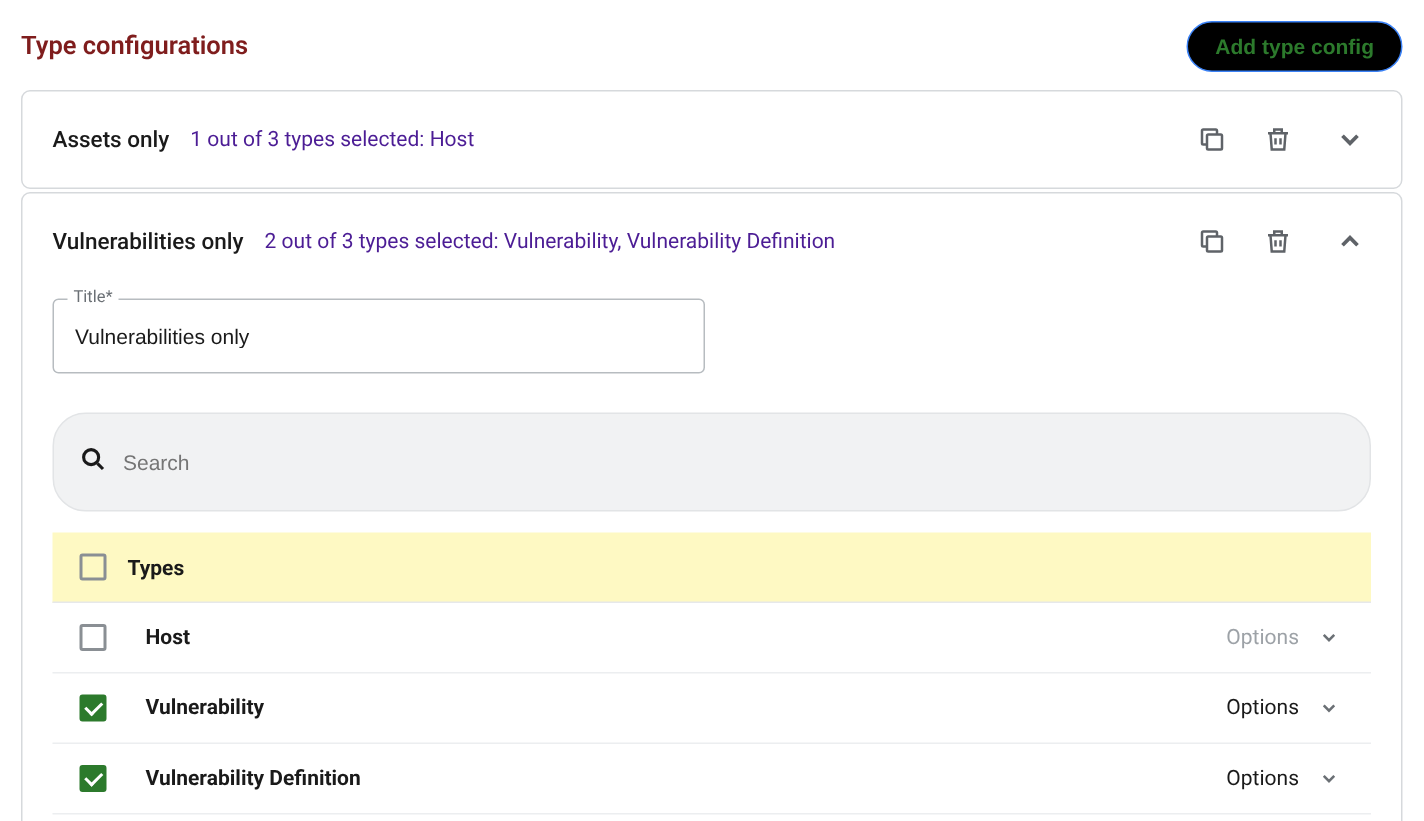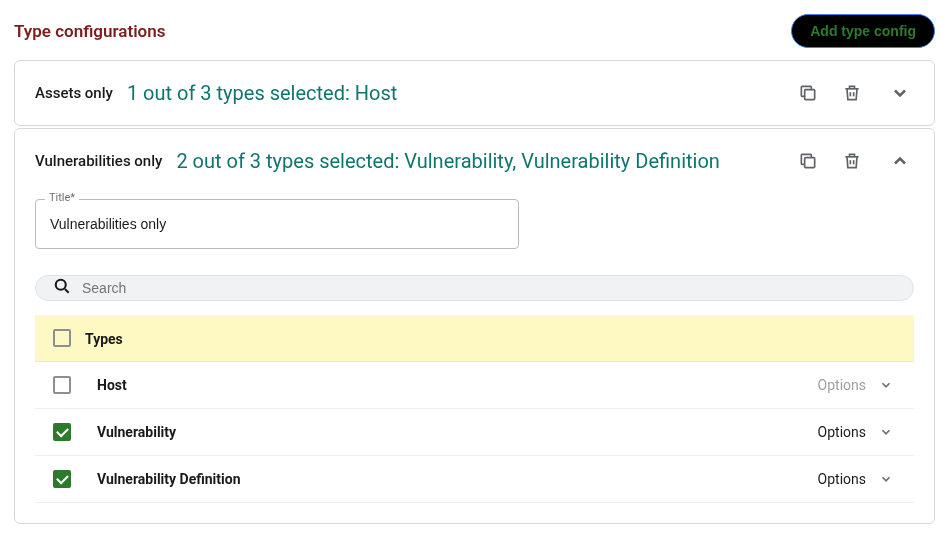--- a/index.html
+++ b/index.html
@@ -43,42 +43,42 @@
     align-items: center;
     padding: 14px 20px;
   }
   .card-title {
     font-size: 15px;
     font-weight: 500;
     color: #1a1a1a;
     margin-right: 14px;
   }
   .card-subtitle {
-    font-size: 20px;
-    color: #0f766e;
+    font-size: 14px;
+    color: #4c1d95;
     flex: 1;
   }
   .icon-btn {
     width: 36px;
     height: 36px;
     display: inline-flex;
     align-items: center;
     justify-content: center;
     cursor: pointer;
     color: #5f6368;
     margin-left: 8px;
   }
   .icon-btn svg { width: 20px; height: 20px; }
   .chevron { width: 12px; height: 12px; margin-left: 8px; }
   .card-body {
     padding: 0 20px 20px 20px;
   }
   .field-wrap {
     position: relative;
-    width: 484px;
+    width: 435px;
     margin-top: 6px;
     margin-bottom: 26px;
   }
   .field-label {
     position: absolute;
     top: -8px;
     left: 10px;
     background: #fff;
     padding: 0 4px;
     font-size: 11px;
@@ -92,21 +92,21 @@
     font-size: 14px;
     color: #1a1a1a;
     outline: none;
   }
   .search-wrap {
     display: flex;
     align-items: center;
     background: #f1f2f3;
     border: 1px solid #e2e4e6;
     border-radius: 22px;
-    padding: 0 16px;
+    padding: 20px 16px;
     margin-bottom: 14px;
   }
   .search-wrap svg { width: 20px; height: 20px; color: #1a1a1a; margin-right: 8px; }
   .search-input {
     border: none;
     background: transparent;
     outline: none;
     width: 100%;
     font-size: 14px;
     color: #6b7075;

